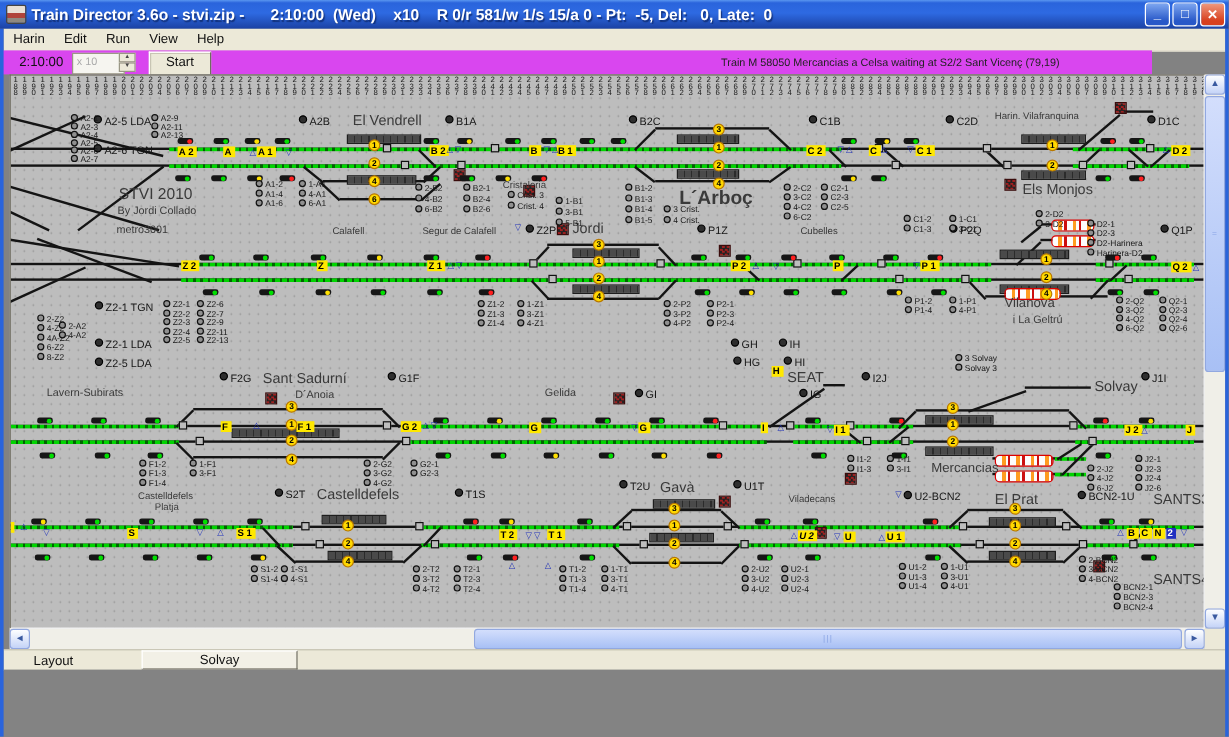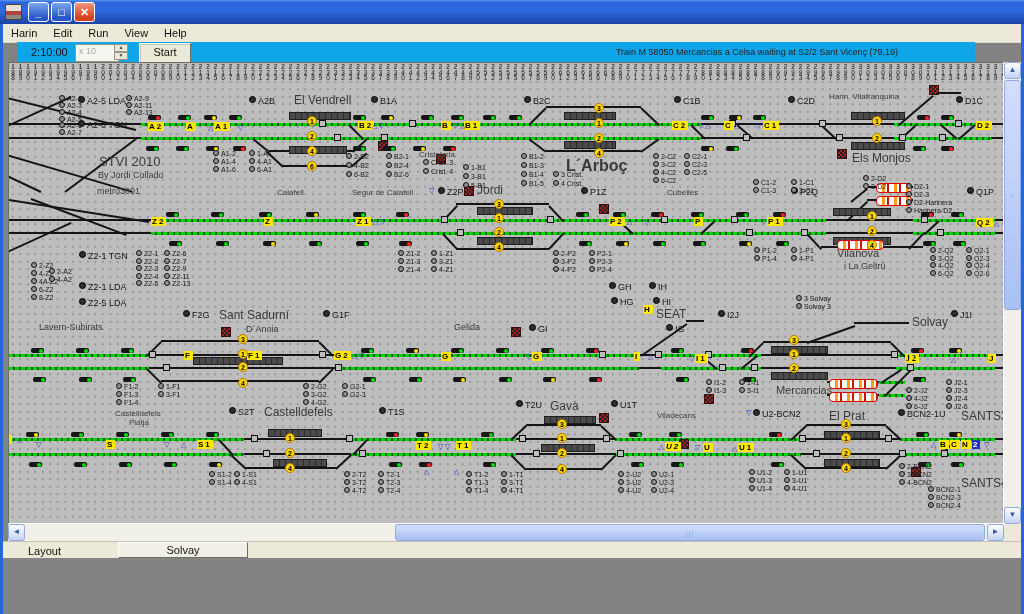--- a/index.html
+++ b/index.html
@@ -15,21 +15,21 @@
   .wbtn{width:21px;height:20px;margin-left:2px;border:1px solid #fff;border-radius:3px;
     display:flex;align-items:center;justify-content:center;color:#fff;font-size:11px;font-weight:bold;box-sizing:border-box;}
   .wbtn.minmax{background:linear-gradient(180deg,#7da6f0,#2858c8 80%);}
   .wbtn.close{background:linear-gradient(180deg,#f0997e,#d7401e 80%);}
   
   .frame{position:absolute;top:24px;bottom:0;width:3px;background:#2a64dc;z-index:50;}
   
   #menubar{position:absolute;left:3px;top:24px;width:1018px;height:18px;background:#ece9d8;
     display:flex;align-items:center;font-size:11px;color:#111;border-bottom:1px solid #dcd8c8;}
   .mi{padding:1px 8px;}
-  #toolbar{position:absolute;left:17px;top:42px;width:958px;height:20px;background:#0ea5e9;}
+  #toolbar{position:absolute;left:2px;top:42px;width:958px;height:20px;background:#d946ef;}
   #timelabel{position:absolute;left:14px;top:4px;font-size:11px;color:#111;}
   #spinbox{position:absolute;left:58px;top:2px;width:36px;height:14px;background:#f6f5f0;border:1px solid #9a9786;
     font-size:9px;color:#aaa;padding:1px 3px;}
   #spinarrows{position:absolute;left:97px;top:2px;width:14px;height:16px;}
   .sparrow{width:14px;height:8px;background:#ece9d8;border:1px solid #9a9786;box-sizing:border-box;
     font-size:5px;line-height:5px;text-align:center;color:#444;}
   #startbtn{position:absolute;left:122px;top:1px;width:50px;height:18px;background:#ece9d8;
     border-top:1px solid #fff;border-left:1px solid #fff;border-right:1px solid #6f6d60;border-bottom:1px solid #6f6d60;
     font-size:11px;text-align:center;line-height:16px;color:#111;box-shadow:1px 1px 0 #c8c5b4 inset;}
   #statusmsg{position:absolute;left:460px;top:5px;width:560px;text-align:center;font-size:9px;color:#222;white-space:nowrap;}
@@ -79,20 +79,21 @@
     border-top:1px solid #fff;border-left:1px solid #fff;border-right:1px solid #6f6d60;border-bottom:1px solid #6f6d60;
     font-size:11px;text-align:center;line-height:15px;color:#111;box-sizing:border-box;}
   #footer{position:absolute;left:3px;top:558px;width:1018px;height:56px;background:#838383;}
 </style>
 </head>
 <body>
 
 <div id="win">
   <div id="titlebar">
     <div id="appicon"></div>
+    <div id="wtitle">Train Director 3.6o - stvi.zip -      2:10:00  (Wed)    x10    R 0/r 581/w 1/s 15/a 0 - Pt:  -5, Del:   0, Late:  0</div>
     <div class="wbtn minmax">_</div>
     <div class="wbtn minmax">□</div>
     <div class="wbtn close">✕</div>
   </div>
   <div class="frame" style="left:0;"></div>
   <div class="frame" style="right:0;"></div>
 
   <div id="menubar">
       <span class="mi">Harin</span>
       <span class="mi">Edit</span>
@@ -1251,21 +1252,21 @@
       <div class="chip" style="left: 758px; top: 154px;">P1</div>
       <div class="chip" style="left: 967px; top: 155px;">Q2</div>
       <div class="chip" style="left: 175px; top: 288px;">F</div>
       <div class="chip" style="left: 238px; top: 288px;">F1</div>
       <div class="chip" style="left: 325px; top: 288px;">G2</div>
       <div class="chip" style="left: 432px; top: 289px;">G</div>
       <div class="chip" style="left: 523px; top: 289px;">G</div>
       <div class="chip" style="left: 625px; top: 289px;">I</div>
       <div class="chip" style="left: 634px; top: 242px;">H</div>
       <div class="chip" style="left: 686px; top: 291px;">I1</div>
-      <div class="chip" style="left: 896px; top: 291px; font-family: Liberation Serif, serif;">J2</div>
+      <div class="chip" style="left: 928px; top: 291px;">J2</div>
       <div class="chip" style="left: 979px; top: 291px;">J</div>
       <div class="chip" style="left: -5px; top: 372px;">2</div>
       <div class="chip" style="left: 97px; top: 377px;">S</div>
       <div class="chip" style="left: 188px; top: 377px;">S1</div>
       <div class="chip" style="left: 407px; top: 378px;">T2</div>
       <div class="chip" style="left: 447px; top: 378px;">T1</div>
       <div class="chip" style="left: 656px; top: 379px; font-style: italic;">U2</div>
       <div class="chip" style="left: 694px; top: 380px;">U</div>
       <div class="chip" style="left: 729px; top: 380px;">U1</div>
       <div class="chip" style="left: 930px; top: 377px;">B</div>

